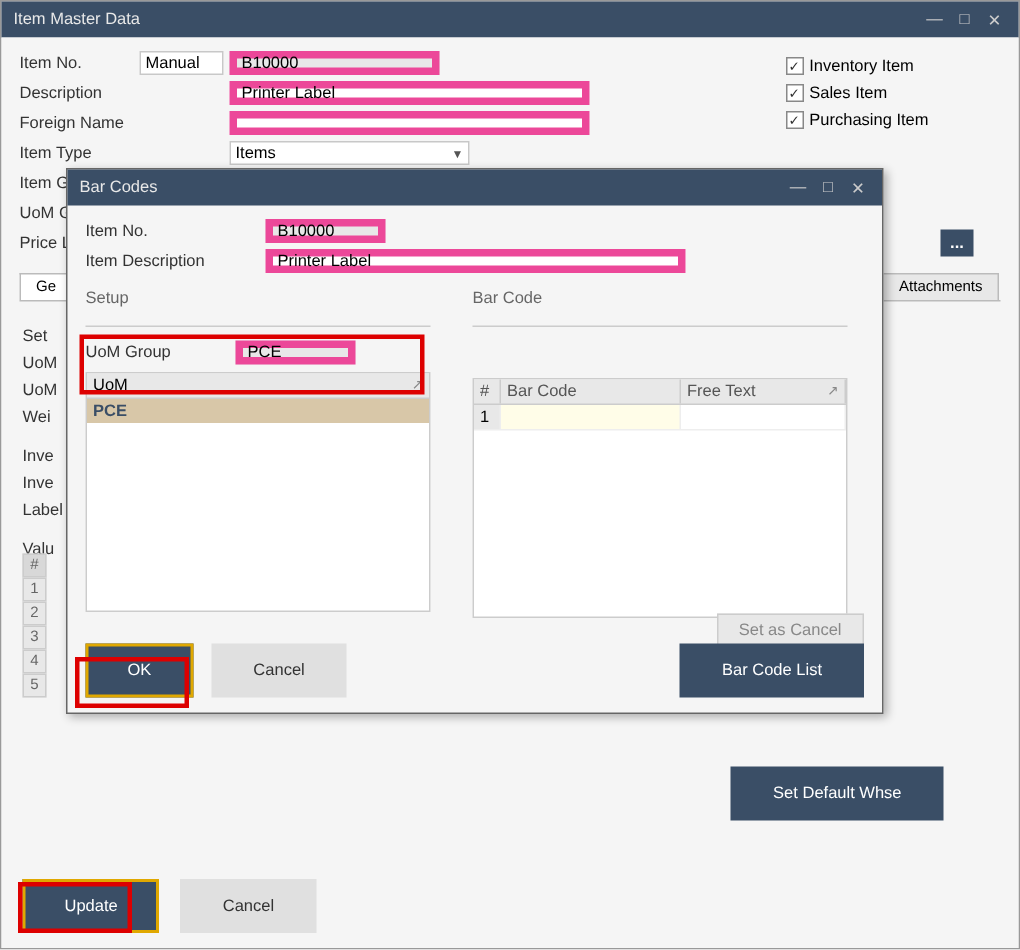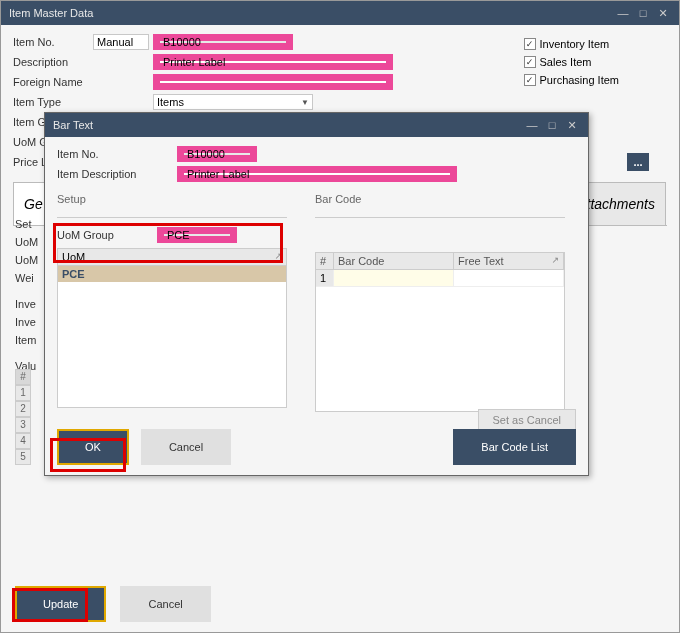--- a/index.html
+++ b/index.html
@@ -5,29 +5,29 @@
 * { box-sizing: border-box; font-family: Tahoma, Arial, sans-serif; font-size: 11px; }
 body { margin: 0; background: #fff; width: 680px; height: 633px; position: relative; overflow: hidden; }
 .window { position: absolute; background: #f5f5f5; border: 1px solid #999; }
 .main-window { left: 0; top: 0; width: 680px; height: 633px; }
 .titlebar { background: #3a4e66; color: #e8e8e8; padding: 4px 8px; display: flex; justify-content: space-between; align-items: center; height: 24px; }
 .titlebar-btns { display: flex; gap: 4px; }
 .titlebar-btn { width: 16px; height: 14px; display: flex; align-items: center; justify-content: center; color: #ccc; cursor: pointer; }
 .body-area { padding: 8px 12px; background: #f5f5f5; position: relative; height: calc(100% - 24px); }
 .field-row { display: flex; align-items: center; margin-bottom: 2px; height: 18px; }
 .field-label { width: 80px; color: #333; }
-.field-input { background: #fff; border: 7px solid #ec4899; height: 16px; padding: 0 3px; display: inline-flex; align-items: center; }
+.field-input { background: #fff; border: 5px solid #ec4899; height: 16px; padding: 0 3px; display: inline-flex; align-items: center; }
 .dropdown { background: #fff; border: 1px solid #c8c8c8; height: 16px; padding: 0 3px; display: flex; justify-content: space-between; align-items: center; }
 .dropdown .arrow { font-size: 8px; color: #555; }
 .checkbox-row { display: flex; align-items: center; gap: 4px; height: 18px; }
 .checkbox { width: 12px; height: 12px; border: 1px solid #888; background: #fff; display: inline-flex; align-items: center; justify-content: center; font-size: 9px; color: #333; }
 .right-checks { position: absolute; right: 60px; top: 10px; }
 .gold-arrow { color: #e0a800; font-size: 10px; margin-right: 2px; }
 .tab-strip { position: absolute; top: 157px; left: 12px; right: 12px; display: flex; border-bottom: 1px solid #bbb; }
-.tab { padding: 13px 10px; background: #e8e8e8; border: 1px solid #bbb; border-bottom: none; margin-right: 1px; font-size: 14px; font-style: italic; }
+.tab { padding: 3px 10px; background: #e8e8e8; border: 1px solid #bbb; border-bottom: none; margin-right: 1px; font-size: 10px; }
 .tab.active { background: #fff; }
 .partial-labels { position: absolute; left: 14px; top: 190px; color: #333; line-height: 18px; }
 .row-nums { position: absolute; left: 14px; top: 344px; }
 .row-nums div { width: 16px; height: 16px; background: #e8e8e8; border: 1px solid #ccc; text-align: center; line-height: 14px; font-size: 10px; color: #666; margin-bottom: 0; }
 .row-nums .hdr { background: #d8d8d8; }
 .bottom-buttons { position: absolute; bottom: 10px; left: 14px; display: flex; gap: 14px; }
 .btn { background: #3a4e66; color: #fff; border: none; padding: 4px 28px; min-width: 70px; text-align: center; cursor: pointer; height: 36px; display: inline-flex; align-items: center; justify-content: center; }
 .btn.cancel { background: #e0e0e0; color: #333; }
 .right-btn { position: absolute; right: 50px; top: 486px; }
 .ellipsis-btn { position: absolute; right: 30px; top: 128px; width: 22px; height: 18px; background: #3a4e66; color: #fff; display: flex; align-items: center; justify-content: center; font-weight: bold; }
@@ -131,48 +131,49 @@
     </div>
 
     <div class="partial-labels">
       <div>Set</div>
       <div>UoM</div>
       <div>UoM</div>
       <div>Wei</div>
       <div style="height:8px"></div>
       <div>Inve</div>
       <div>Inve</div>
-      <div>Item</div>
+      <div>Label</div>
       <div style="height:8px"></div>
       <div>Valu</div>
     </div>
 
     <div class="row-nums">
       <div class="hdr">#</div>
       <div>1</div>
       <div>2</div>
       <div>3</div>
       <div>4</div>
       <div>5</div>
     </div>
 
+    <span class="btn right-btn">Set Default Whse</span>
 
     <div class="bottom-buttons">
       <span class="btn" style="outline:2px solid #e0a800;outline-offset:-2px">Update</span>
       <span class="btn cancel">Cancel</span>
     </div>
   </div>
 </div>
 
 <div class="watermark"><span class="wm-icon">✶</span><span>SIGMA</span></div>
 <div class="watermark-sub">Sistem Anugrah Prima</div>
 
 <div class="modal">
   <div class="titlebar">
-    <span>Bar Text</span>
+    <span>Bar Codes</span>
     <div class="titlebar-btns">
       <span class="titlebar-btn">—</span>
       <span class="titlebar-btn">□</span>
       <span class="titlebar-btn">✕</span>
     </div>
   </div>
   <div class="modal-body">
     <div class="field-row">
       <span class="field-label" style="width:120px">Item No.</span>
       <span class="field-input" style="width:80px;background:#e8e8e8">B10000</span>

